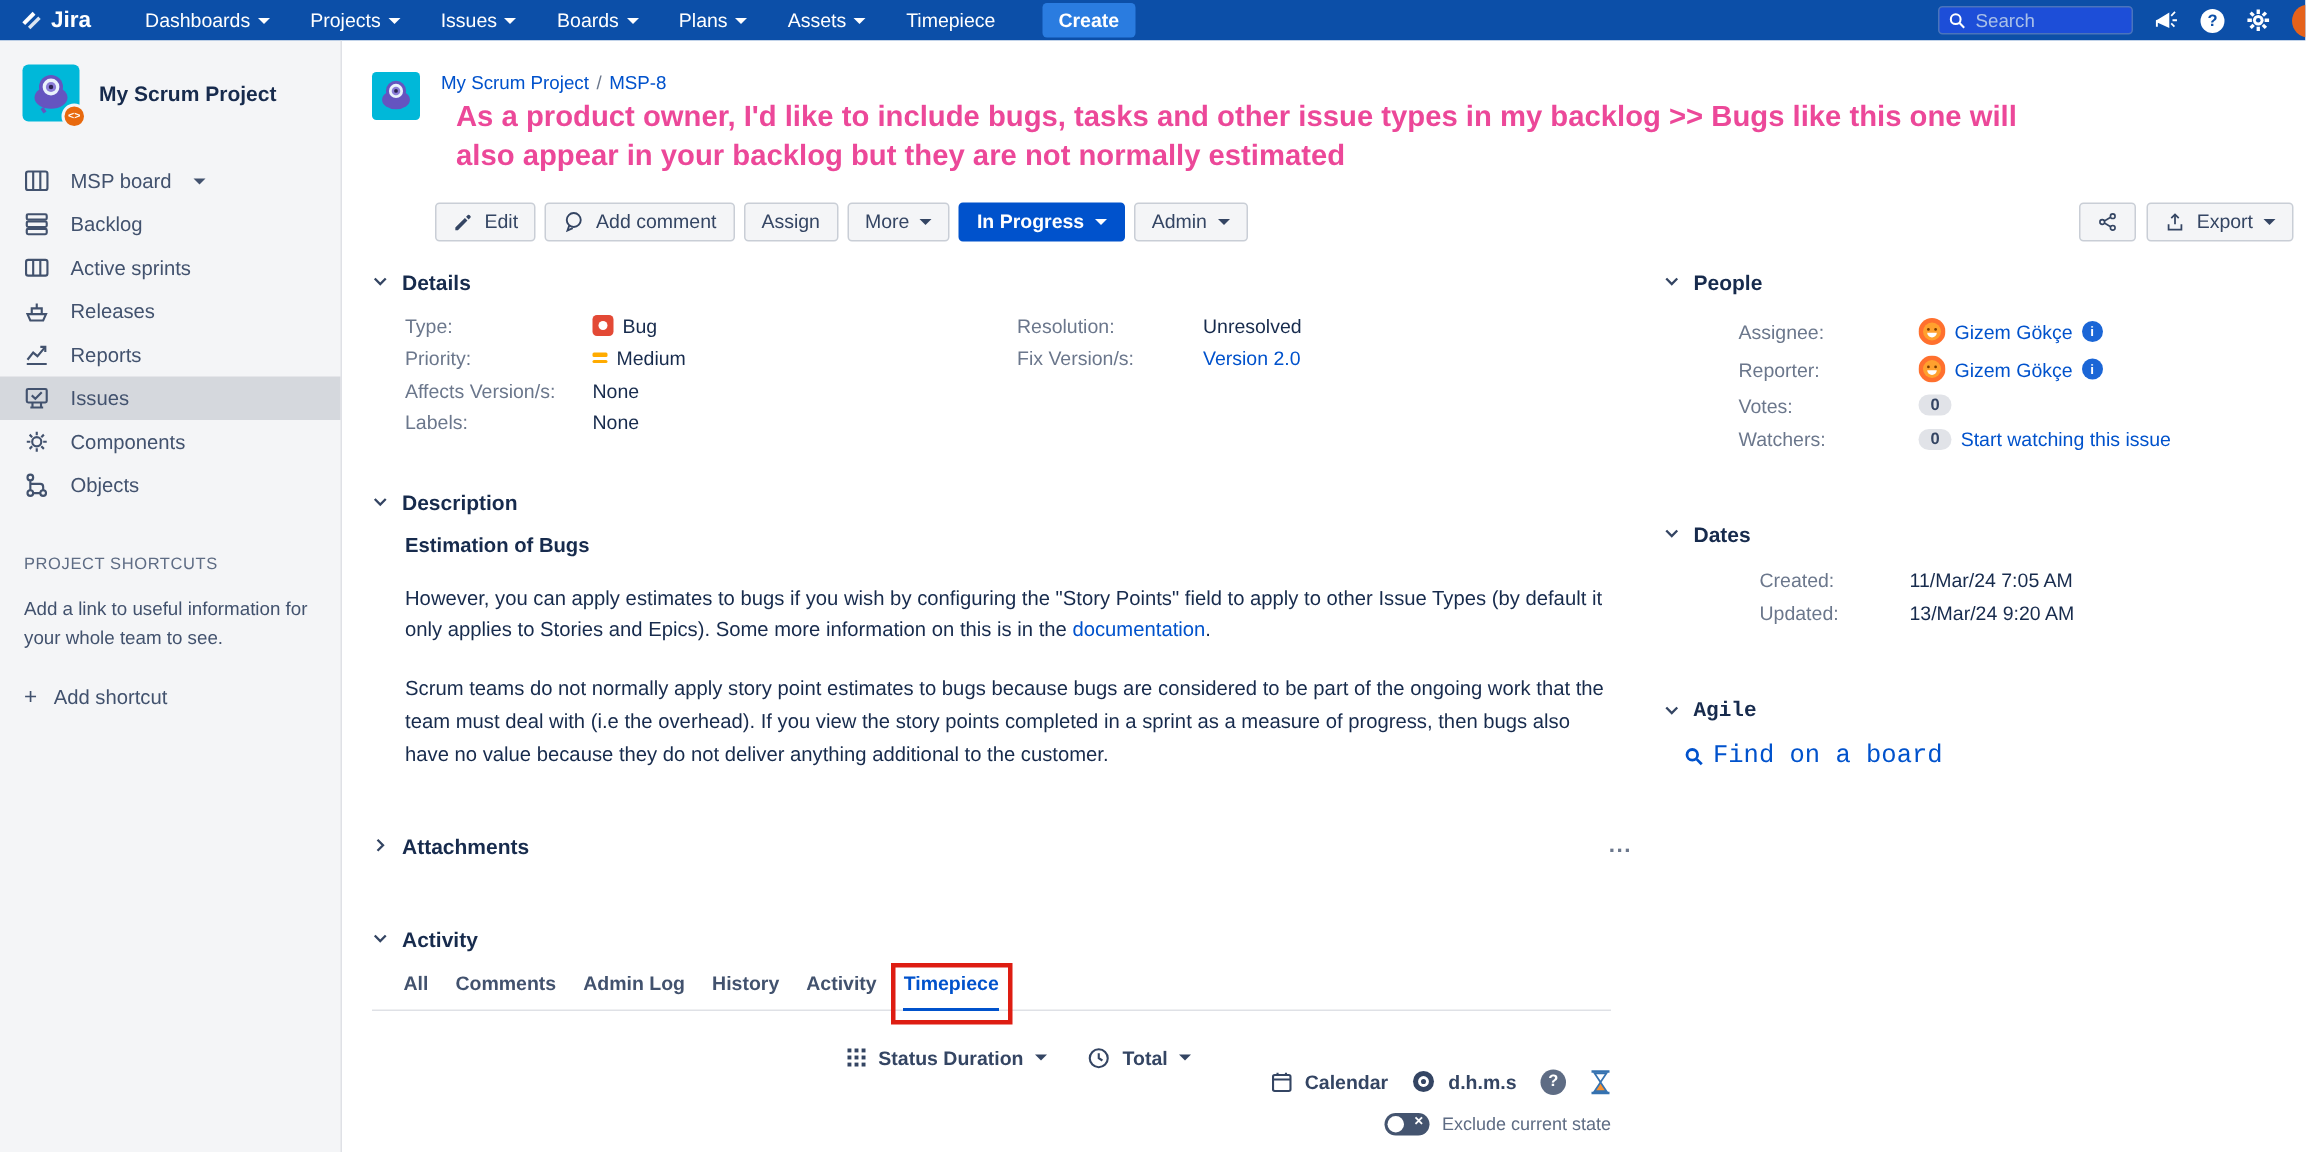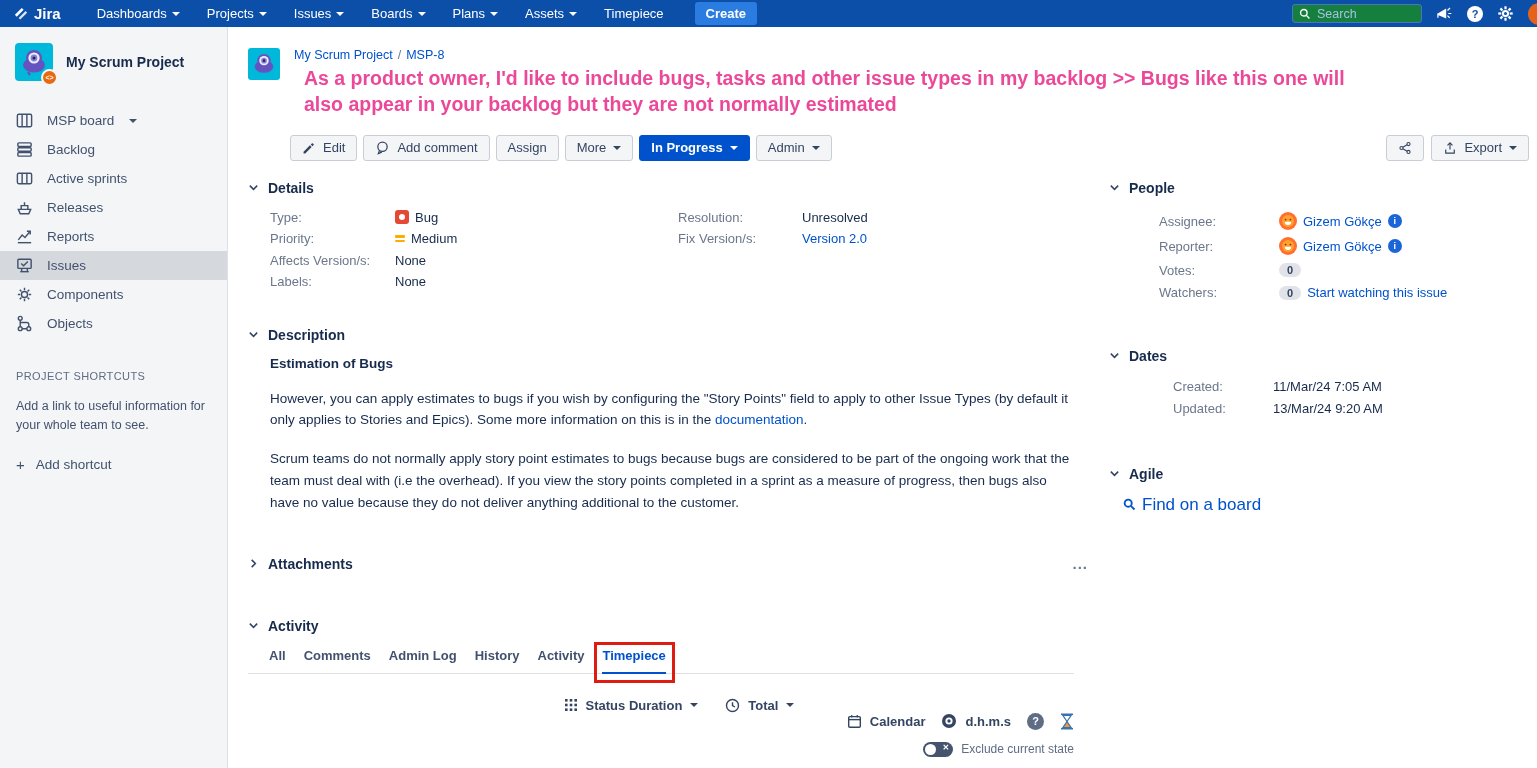--- a/index.html
+++ b/index.html
@@ -6,21 +6,21 @@
   html,body { width:1537px; height:768px; overflow:hidden; }
   body { font-family:"Liberation Sans", sans-serif; background:#fff; color:#172B4D; }
 
   
   .topnav{height:27px;background:#0C4FA8;display:flex;align-items:center;padding-left:13px;color:#fff;overflow:hidden;}
   .brand{display:flex;align-items:center;gap:6px;font-size:15px;font-weight:700;margin-right:36px;cursor:pointer;}
   .nav-item{display:flex;align-items:center;gap:5px;font-size:13px;margin-right:27px;cursor:pointer;white-space:nowrap;}
   .caret{width:0;height:0;border-left:4px solid transparent;border-right:4px solid transparent;border-top:4px solid currentColor;display:inline-block;}
   .create-btn{background:#2A7CE0;color:#fff;border:none;border-radius:3px;font-family:inherit;font-size:13px;font-weight:700;padding:4px 11px;margin-left:4px;cursor:pointer;}
   .nav-right{margin-left:auto;display:flex;align-items:center;gap:14px;}
-  .nav-search{display:flex;align-items:center;gap:6px;width:130px;height:19px;background:#15803d;border:1px solid #4A74BC;border-radius:3px;padding:0 6px;}
+  .nav-search{display:flex;align-items:center;gap:6px;width:130px;height:19px;background:#1d4ed8;border:1px solid #4A74BC;border-radius:3px;padding:0 6px;}
   .nav-search input{flex:1;min-width:0;background:transparent;border:none;outline:none;color:#fff;font-family:inherit;font-size:12.5px;}
   .nav-search input::placeholder{color:#A9C0E8;}
   .nav-iconbtn{display:flex;align-items:center;justify-content:center;cursor:pointer;}
   .help-badge{width:16px;height:16px;border-radius:50%;background:#fff;color:#0C4FA8;font-size:11px;font-weight:700;display:flex;align-items:center;justify-content:center;}
   .nav-avatar{width:22px;height:22px;border-radius:50%;background:#E5621B;flex:none;margin-right:-13px;}
 
   
   .page{display:flex;height:741px;}
   aside{width:228px;min-width:228px;background:#F4F5F7;border-right:1px solid #DFE1E6;padding-top:16px;}
   main{flex:1;background:#fff;padding:21px 0 0 20px;position:relative;}
@@ -112,21 +112,21 @@
   .p-label{width:120px;color:#6B778C;flex:none;}
   .p-value{display:flex;align-items:center;gap:6px;color:#172B4D;}
   .p-value a{color:#0052CC;text-decoration:none;cursor:pointer;}
   .pill{background:#E1E3E8;border-radius:9px;padding:1px 8px;font-size:11px;font-weight:700;color:#344563;}
   .info-dot{width:14px;height:14px;border-radius:50%;background:#1B66D6;color:#fff;font-size:9px;font-weight:700;display:inline-flex;align-items:center;justify-content:center;cursor:pointer;}
   .dates-sec{margin-top:44px;}
   .d-rows{margin:12px 0 0 64px;}
   .d-row{display:flex;align-items:center;min-height:22px;font-size:13px;}
   .d-label{width:100px;color:#6B778C;flex:none;}
   .d-value{color:#172B4D;}
-  .agile-sec{margin-top:46px;}
+  .agile-sec{margin-top:46px;font-family:Liberation Mono, monospace;}
   .agile-link{display:flex;align-items:center;gap:6px;margin:13px 0 0 14px;font-size:17px;color:#0052CC;cursor:pointer;text-decoration:none;}
 
   svg{display:block;}
 </style>
 </head>
 <body>
 
 <header class="topnav">
   <div class="brand">
     <span>

